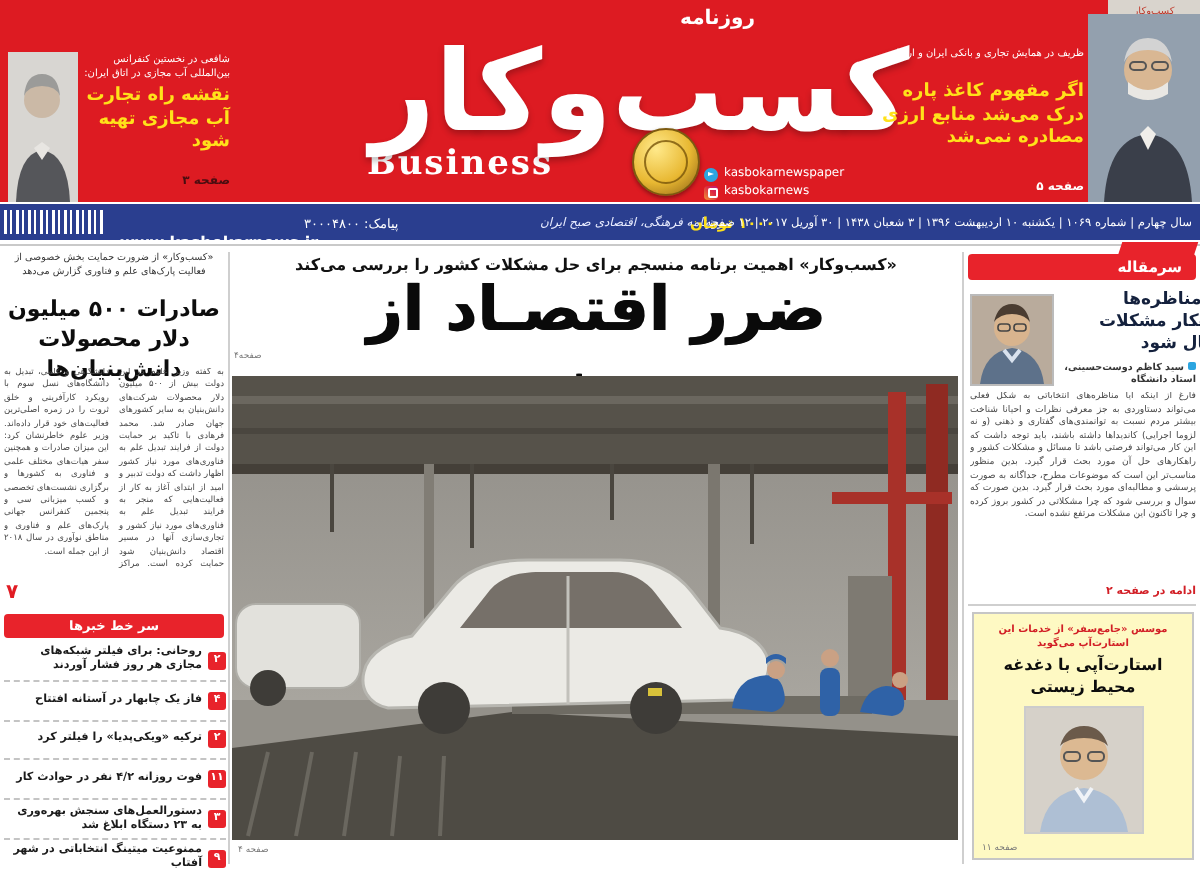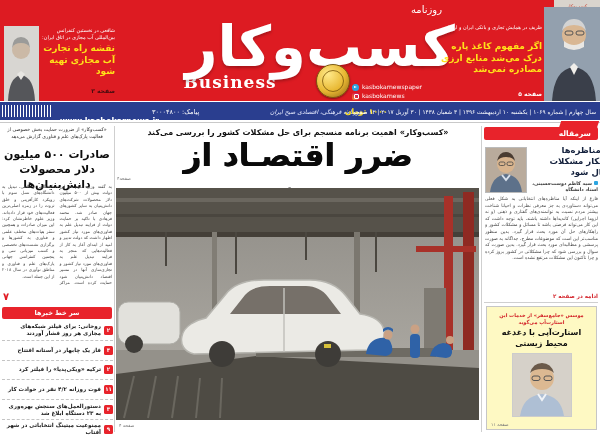--- a/index.html
+++ b/index.html
@@ -7,22 +7,22 @@
        font-family:"DejaVu Sans",sans-serif;overflow:hidden;}
   .abs{position:absolute;}
   .rtl{direction:rtl;}
   
   .masthead{left:0;top:0;width:600px;height:101px;background:#dd1b22;}
   .corner-tab{right:0;top:0;width:46px;height:12px;background:#d9d4cd;color:#c0392b;
               font-size:5px;line-height:12px;text-align:center;overflow:hidden;}
   .mh-title{left:110px;top:4px;width:420px;height:86px;text-align:center;color:#fff;
             font-weight:bold;font-size:56px;line-height:86px;letter-spacing:-2px;
             text-shadow:0 2px 3px rgba(0,0,0,.25);white-space:nowrap;}
-  .mh-rooznameh{left:352px;top:4px;width:90px;text-align:right;color:#fff;
-                font-size:10px;font-weight:normal;}
+  .mh-rooznameh{left:340px;top:4px;width:90px;text-align:left;color:#fff;
+                font-size:10px;font-weight:bold;}
   .mh-business{left:150px;top:72px;width:160px;text-align:center;color:#fff;
                font-family:"DejaVu Serif",serif;font-weight:bold;font-size:17px;letter-spacing:1px;}
   .coin{left:316px;top:64px;width:32px;height:32px;border-radius:50%;
         background:radial-gradient(circle at 35% 30%,#ffe98a,#e8b832 55%,#8a5f14);
         box-shadow:0 1px 2px rgba(0,0,0,.4);border:1px solid #7c5a10;}
   .coin-inner{position:absolute;left:5px;top:5px;width:20px;height:20px;border-radius:50%;
               border:1px solid rgba(120,85,10,.8);}
   .promo-kicker{color:#fff;font-size:5px;line-height:7px;text-align:right;}
   .promo-title{color:#ffe11a;font-weight:bold;font-size:9px;line-height:11.5px;text-align:right;}
   .promo-page{font-size:6px;font-weight:bold;}

